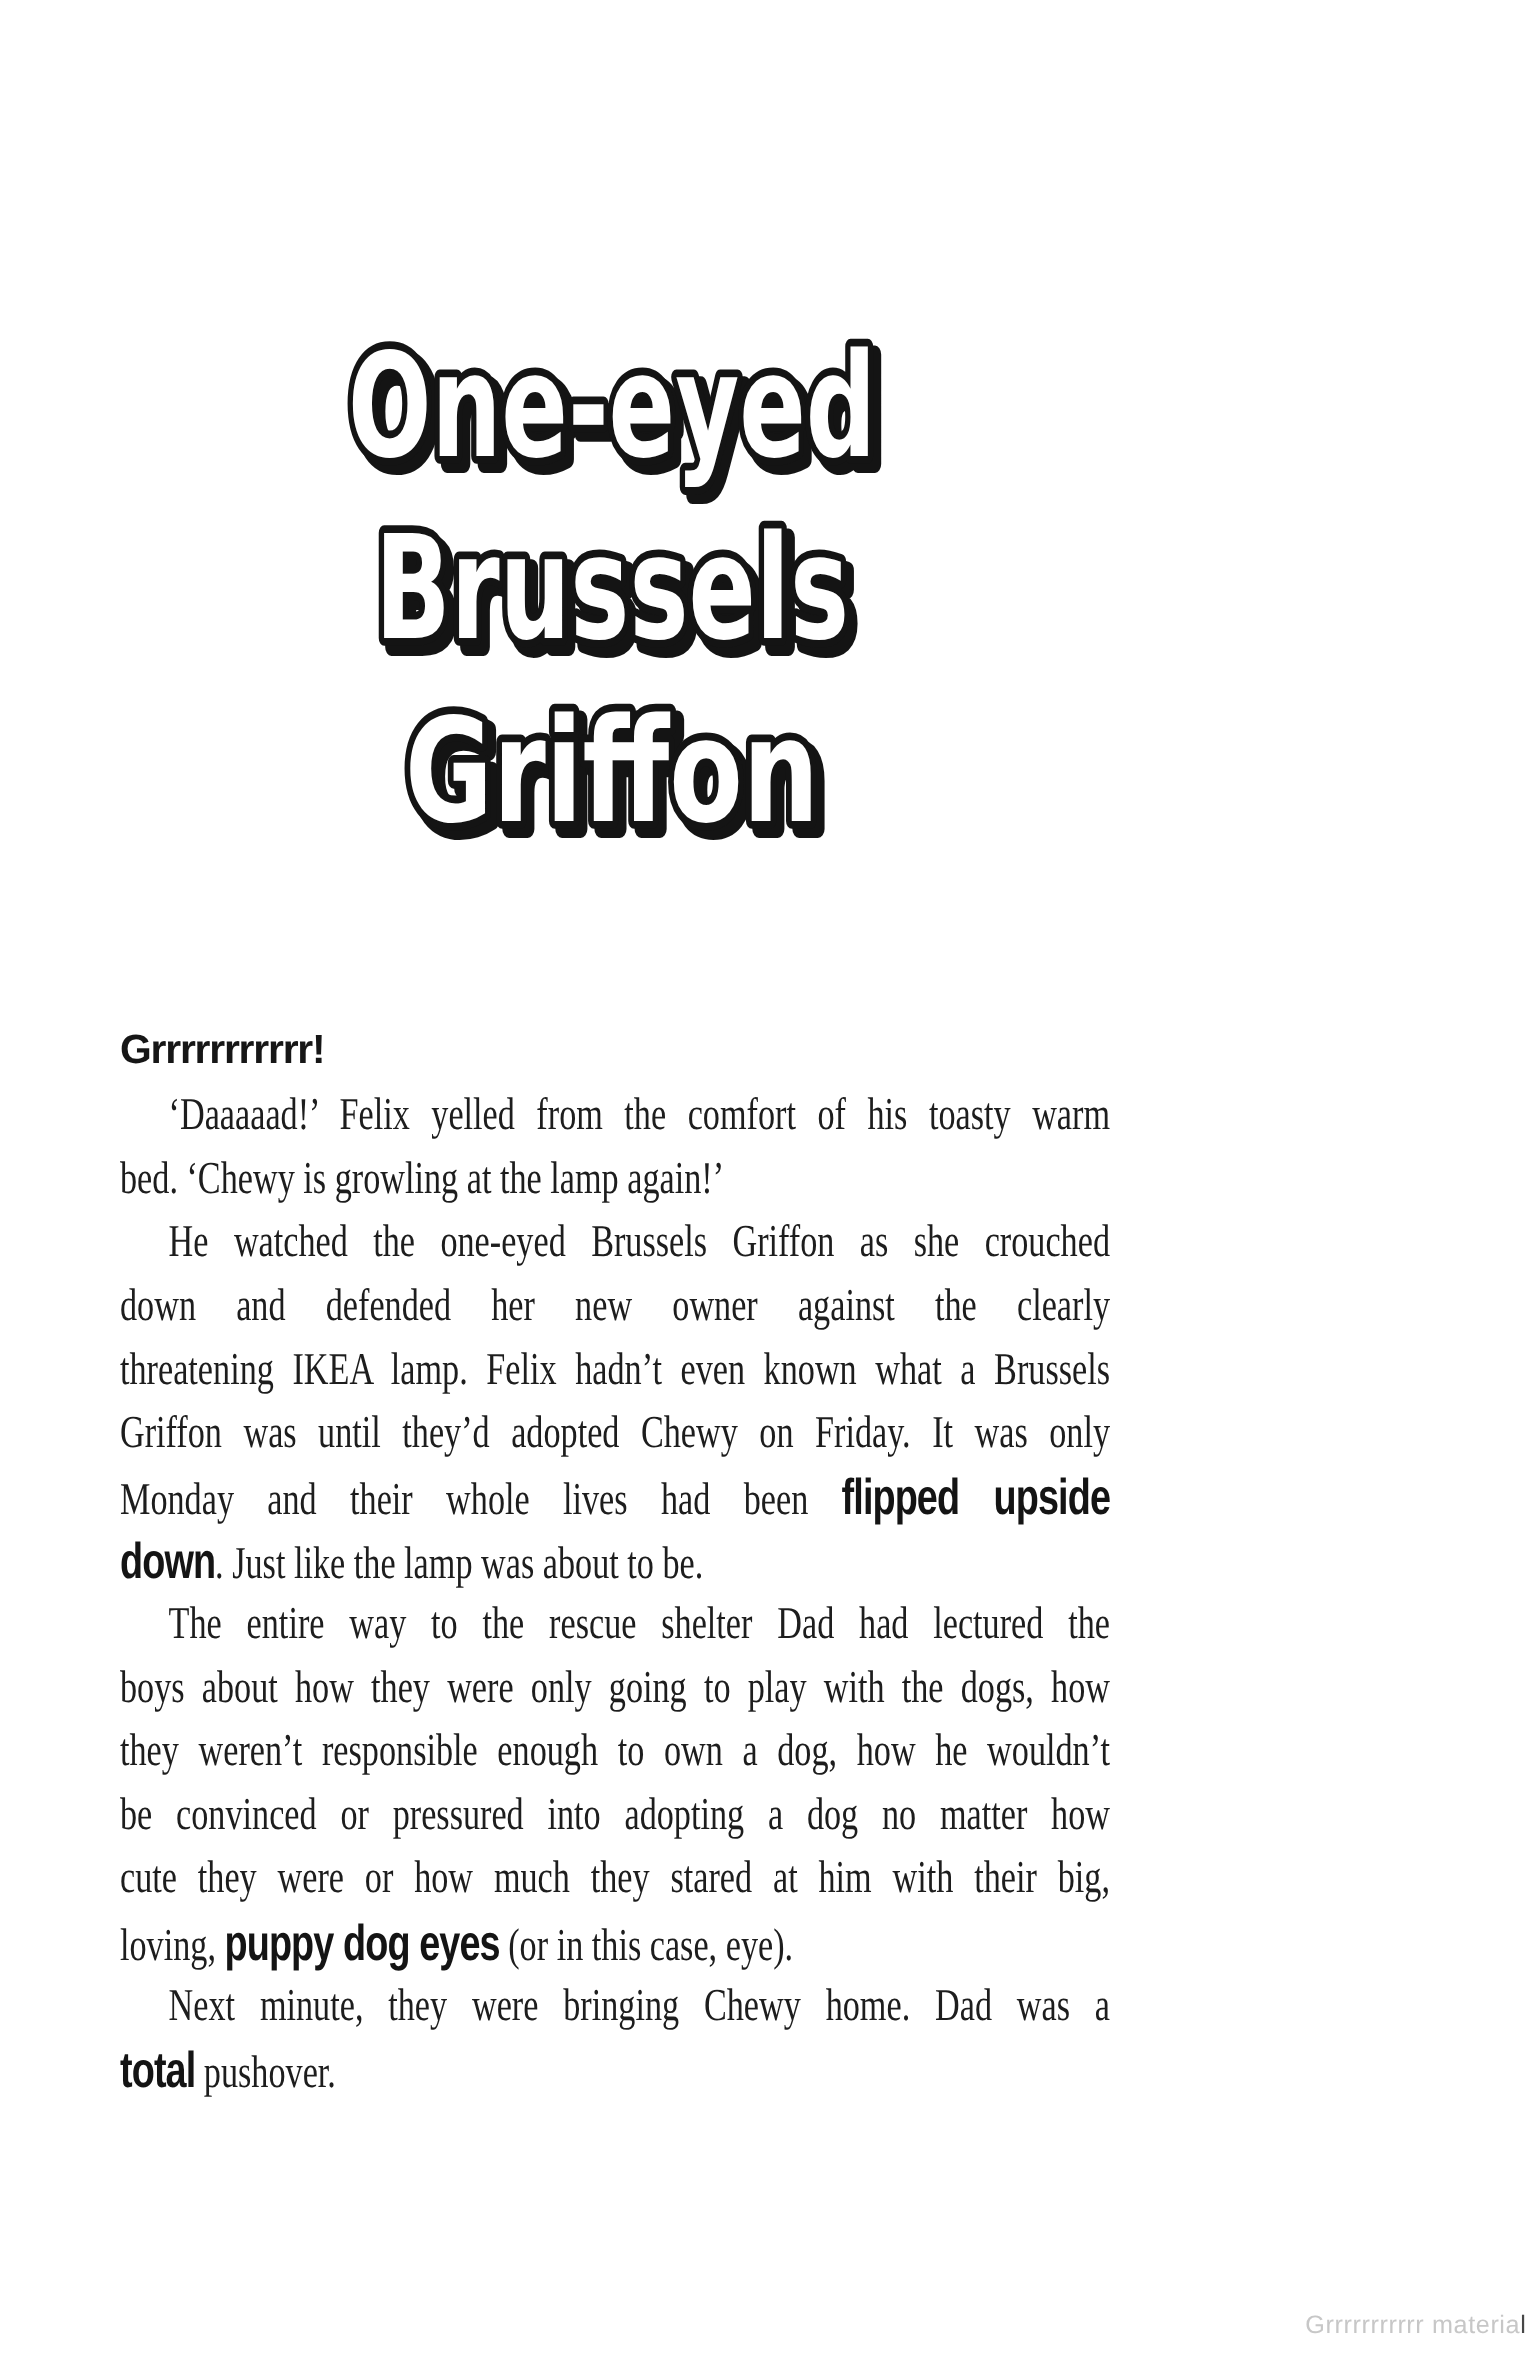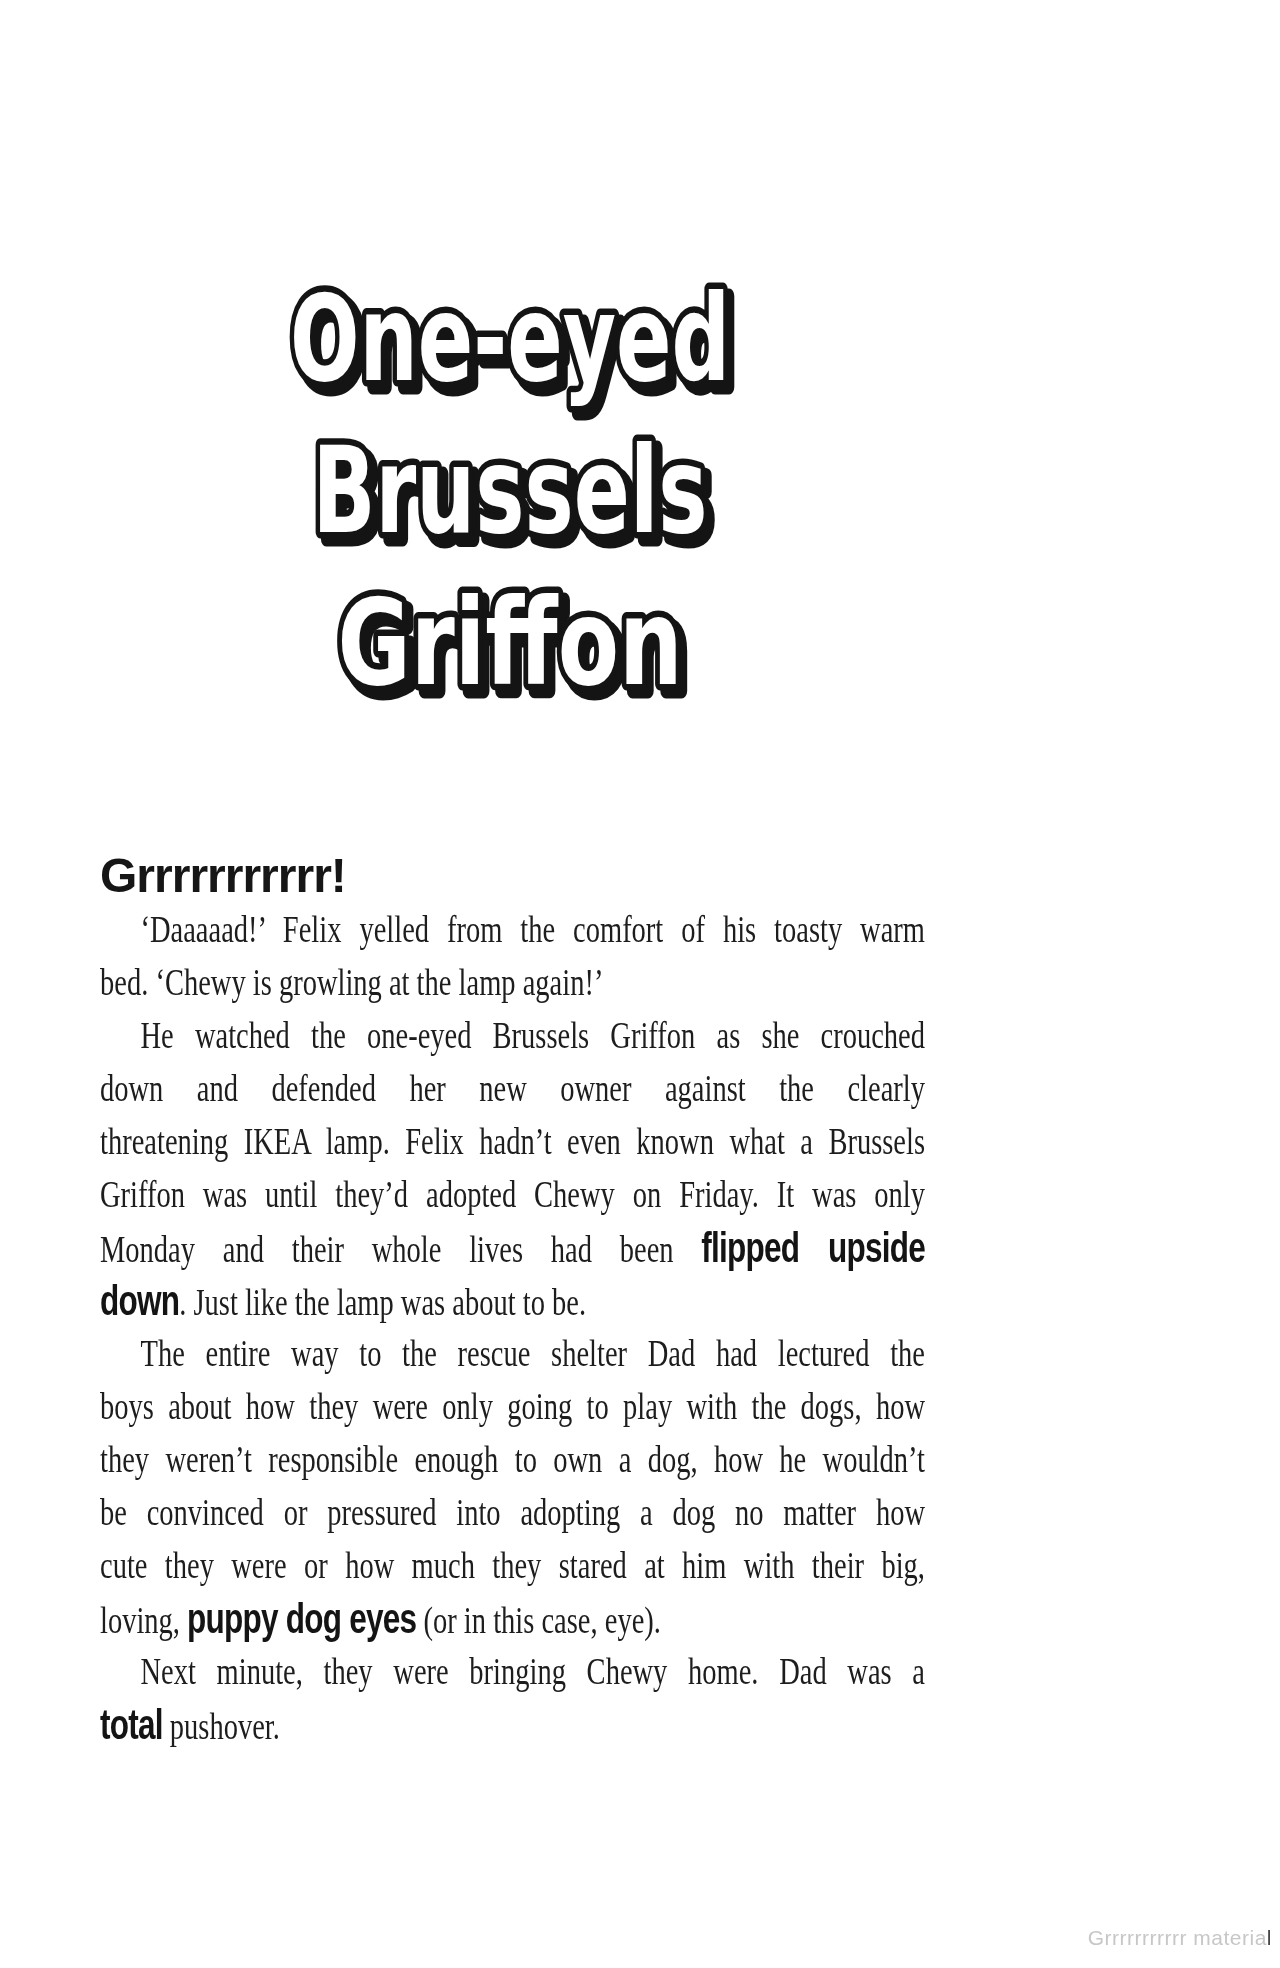--- a/index.html
+++ b/index.html
@@ -43,21 +43,21 @@
   }
 
   
   .heading {
     position: absolute;
     left: 100px;
     top: 849px;
     margin: 0;
     font-family: "Liberation Sans", sans-serif;
     font-weight: bold;
-    font-size: 48px;
+    font-size: 34px;
     letter-spacing: -1px;
     line-height: 53px;
     color: #161616;
   }
 
   
   .body-block {
     position: absolute;
     left: 100px;
     top: 903px;

